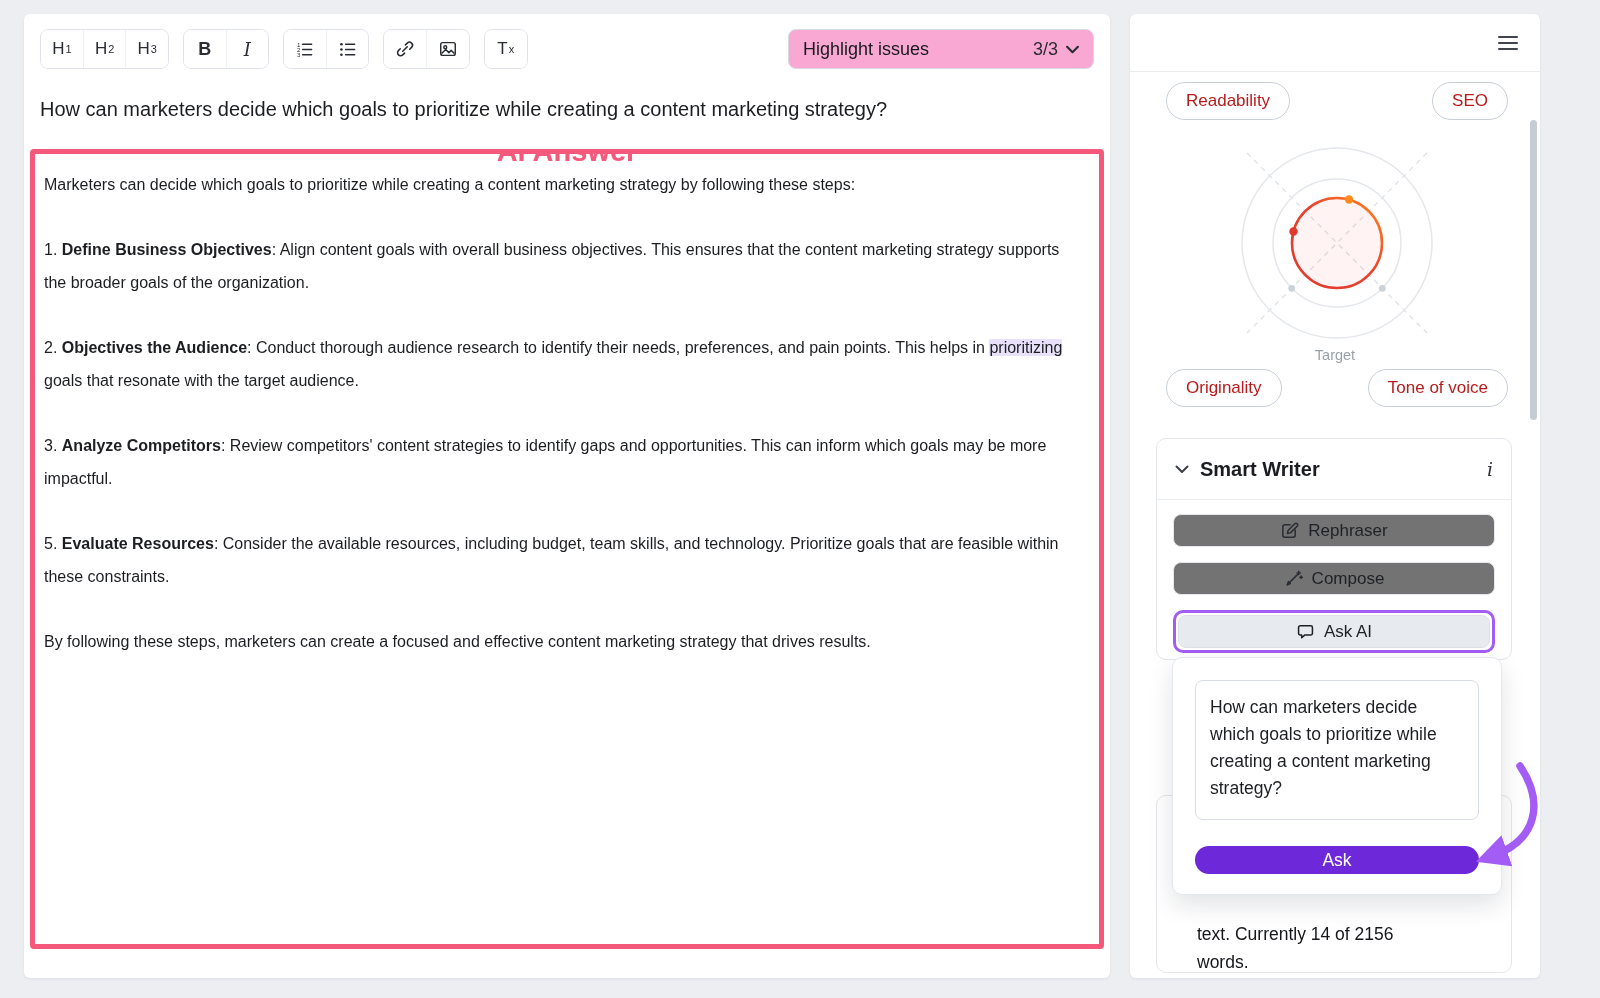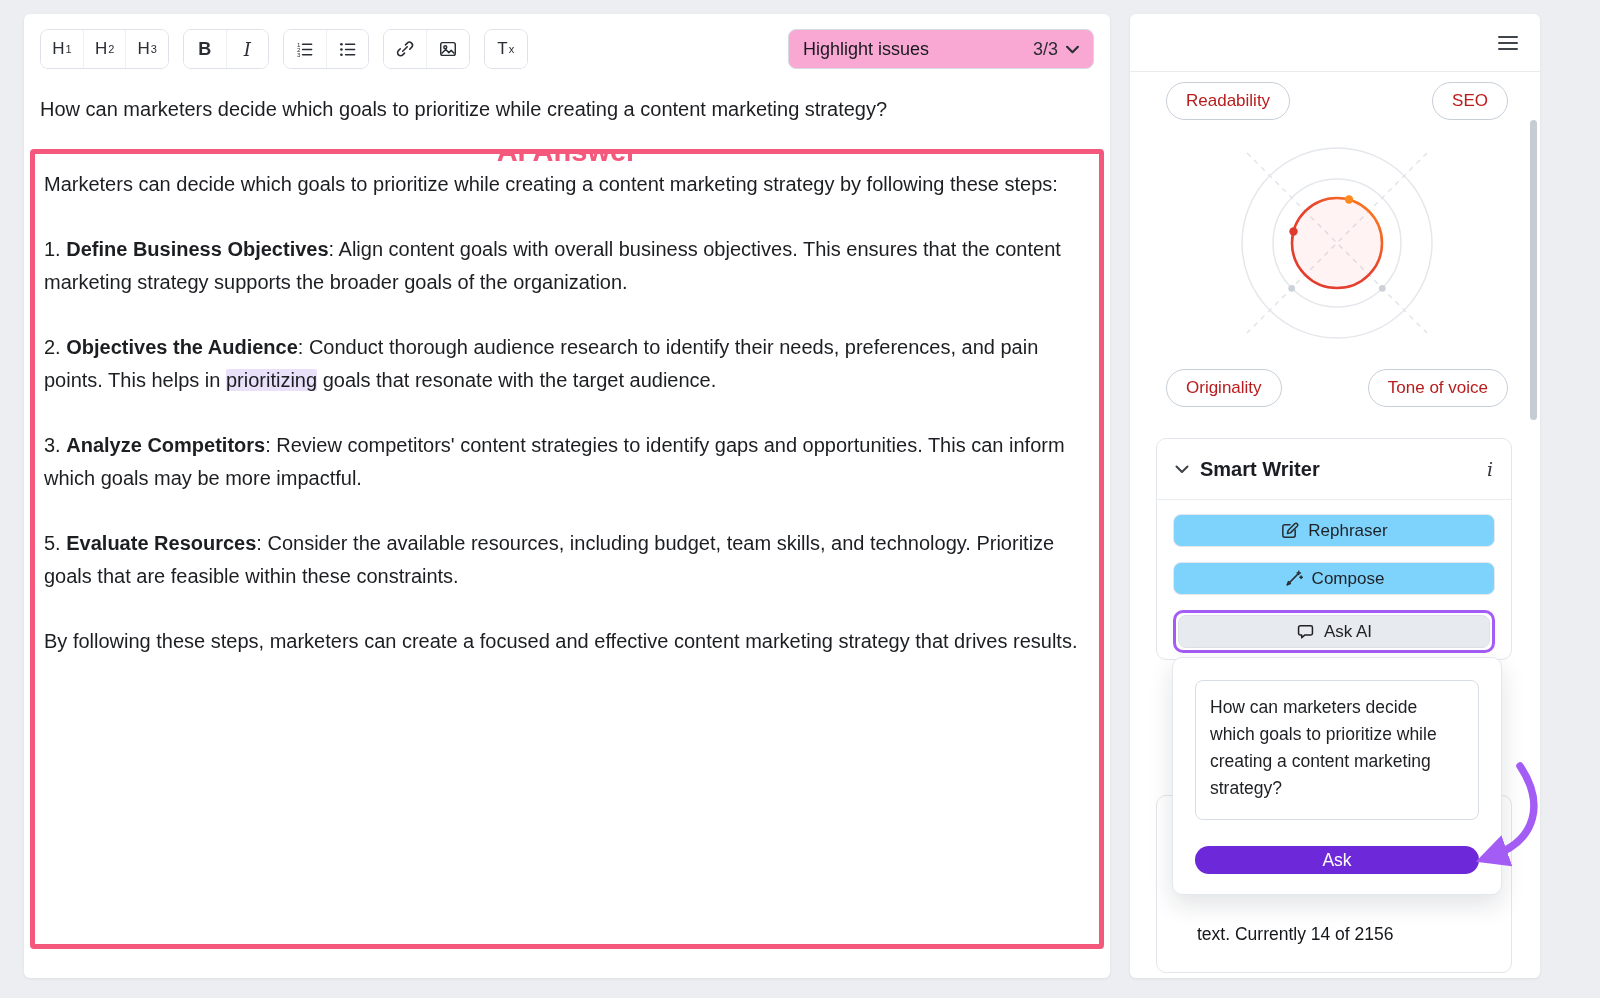--- a/index.html
+++ b/index.html
@@ -61,21 +61,21 @@
     overflow:hidden;
   }
   .ai-label {
     position:absolute; top:-22px; left:50%; transform:translateX(-50%);
     background:#fff; padding:0 16px;
     color:#F4587A; font-size:29px; font-weight:700; line-height:38px;
     white-space:nowrap;
   }
   .ai-body { padding:0 6px 0 4px; }
   .ai-body p {
-    font-size:20px; line-height:33px; color:#1c1e22;
+    font-size:16px; line-height:33px; color:#1c1e22;
     margin:0 0 32px 0;
   }
   .ai-body .b { font-weight:700; }
   .ai-body .hl { background:#E9E1FA; border-radius:2px; }
   
   .sidebar-card { left:1130px; top:14px; width:410px; height:964px; overflow:hidden; }
   .sb-header {
     position:absolute; left:0; top:0; right:0; height:58px;
     border-bottom:1px solid #e9ebef;
     display:flex; align-items:center; justify-content:flex-end;
@@ -102,21 +102,21 @@
   }
   .sw-title { font-size:20px; font-weight:700; color:#1b1d22; }
   .sw-info {
     margin-left:auto;
     font-family:"DejaVu Serif", serif; font-style:italic;
     font-size:19px; color:#33373d; cursor:pointer;
   }
   .sw-buttons { padding:14px 16px 0 16px; display:flex; flex-direction:column; gap:15px; }
   .sw-btn {
     height:33px; width:100%;
-    background:#7dd3fc; border:1px solid #e4e7ec; border-radius:8px;
+    background:#737373; border:1px solid #e4e7ec; border-radius:8px;
     display:flex; align-items:center; justify-content:center; gap:9px;
     font-family:"Liberation Sans", sans-serif;
     font-size:17px; color:#1f2126; cursor:pointer;
   }
   .purple-wrap {
     border:3px solid #A35CF4; border-radius:10px; padding:2px;
   }
   .purple-wrap .sw-btn { background:#e7eaef; border-color:#dde1e7; }
   .ask-popup {
     position:absolute; left:42px; top:643px; width:330px;
@@ -298,20 +298,21 @@
     <line x1="20" y1="20" x2="200" y2="200" stroke="#dde0e5" stroke-width="1.3" stroke-dasharray="5 5"></line>
     <line x1="200" y1="20" x2="20" y2="200" stroke="#dde0e5" stroke-width="1.3" stroke-dasharray="5 5"></line>
     <circle cx="110" cy="110" r="95" fill="none" stroke="#e4e7eb" stroke-width="1.5"></circle>
     <circle cx="110" cy="110" r="64" fill="none" stroke="#e4e7eb" stroke-width="1.5"></circle>
     <circle cx="110" cy="110" r="45" fill="rgba(250,82,82,0.07)" stroke="url(#ggrad)" stroke-width="2.6"></circle>
     <circle cx="122" cy="66.5" r="4.2" fill="#FF8A1E"></circle>
     <circle cx="66.5" cy="98.5" r="4.2" fill="#E03A2E"></circle>
     <circle cx="64.7" cy="155.3" r="3.4" fill="#cdd2d9"></circle>
     <circle cx="155.3" cy="155.3" r="3.4" fill="#cdd2d9"></circle>
   </svg>
+  <div class="target-label">Target</div>
 
   <div class="sw-card">
     <div class="sw-header">
       <span class="icon">
         <svg viewBox="0 0 14 9" width="14" height="9" fill="none" stroke="#3c4046" stroke-width="2" stroke-linecap="round" stroke-linejoin="round">
             <path d="M1.5 1.5L7 7l5.5-5.5"></path>
           </svg>
       </span>
       <span class="sw-title">Smart Writer</span>
       <span class="sw-info">i</span>
@@ -346,20 +347,21 @@
           </span>
           <span>Ask AI</span>
         </button>
       </div>
     </div>
   </div>
 
   <div class="bottom-card">
     <div class="bottom-text">
         <div>text. Currently 14 of 2156</div>
+        <div>words.</div>
       </div>
   </div>
 
   <div class="ask-popup">
     <div class="ask-qbox">How can marketers decide which goals to prioritize while creating a content marketing strategy?</div>
     <button class="ask-btn">Ask</button>
   </div>
 
   <div class="scroll-thumb"></div>
 </div>

